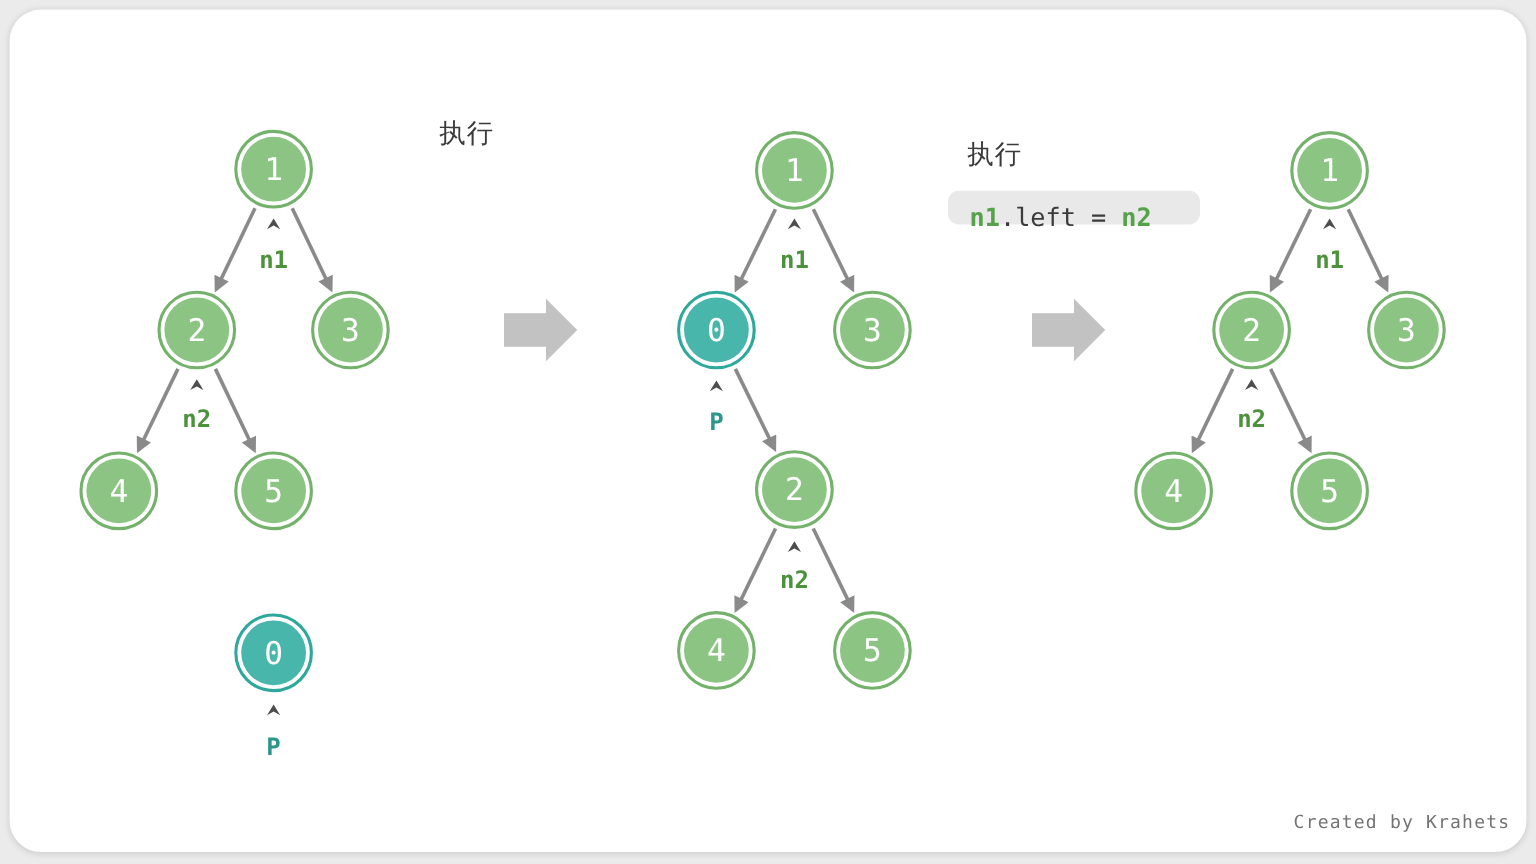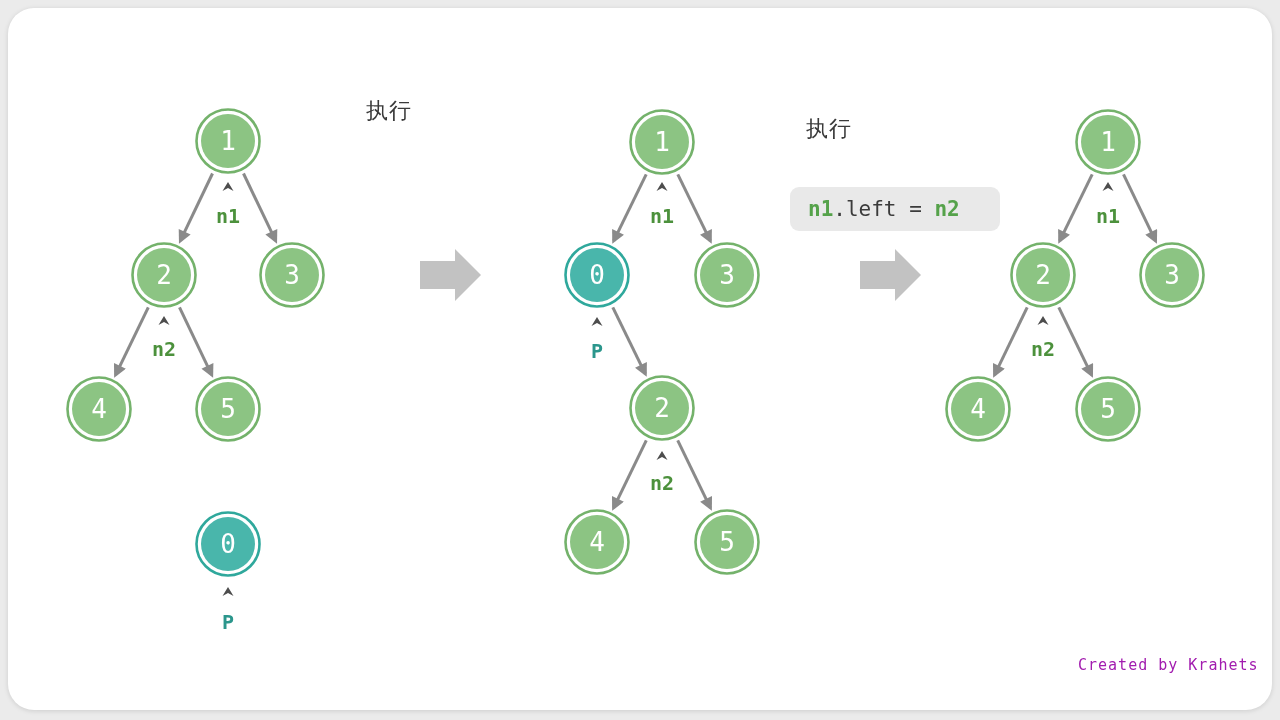--- a/index.html
+++ b/index.html
@@ -40,23 +40,23 @@
   }
   .code-box {
     position:absolute; background:#e9e9e9; border-radius:9px;
     font-family:"DejaVu Sans Mono","Liberation Mono",monospace;
     font-size:21px; color:#3b3b3b;
   }
   .code-line { white-space:pre; }
   .tok-green { color:#55a24a; font-weight:bold; }
   .tok-teal  { color:#2f988e; font-weight:bold; }
   .watermark {
-    position:absolute; left:1078px; top:656px;
-    font-family:"DejaVu Sans Mono","Liberation Mono",monospace;
-    font-size:15px; color:#a21caf; letter-spacing:1px;
+    position:absolute; left:1078px; top:676px;
+    font-family:"DejaVu Sans Mono","Liberation Mono",monospace;
+    font-size:15px; color:#737373; letter-spacing:1px;
   }
 </style>
 </head>
 <body>
 
 <div class="canvas">
   <div class="card"></div>
 
   <svg class="diagram" width="1280" height="720" viewBox="0 0 1280 720">
     <defs>
@@ -198,18 +198,18 @@
       <path class="caret" d="M1043,316 L1048.5,325 L1043,322 L1037.5,325 Z"></path>
 
       <text class="ptr ptr-green" x="1108" y="223">n1</text>
       <text class="ptr ptr-green" x="1043" y="356">n2</text>
     </g>
   </svg>
 
   <div class="step-title" style="left:366px; top:96px;">执行</div>
 
   <div class="step-title" style="left:806px; top:114px;">执行</div>
-  <div class="code-box" style="left:790px; top:159px; width:174px; height:44px; padding:0 18px; line-height:44px;margin-top:28px;">
+  <div class="code-box" style="left:790px; top:159px; width:174px; height:28px; padding:0 18px; line-height:44px;">
     <div class="code-line"><span class="tok-green">n1</span><span>.left = </span><span class="tok-green">n2</span></div>
   </div>
 
   <div class="watermark">Created by Krahets</div>
 </div>
 
 </body></html>

